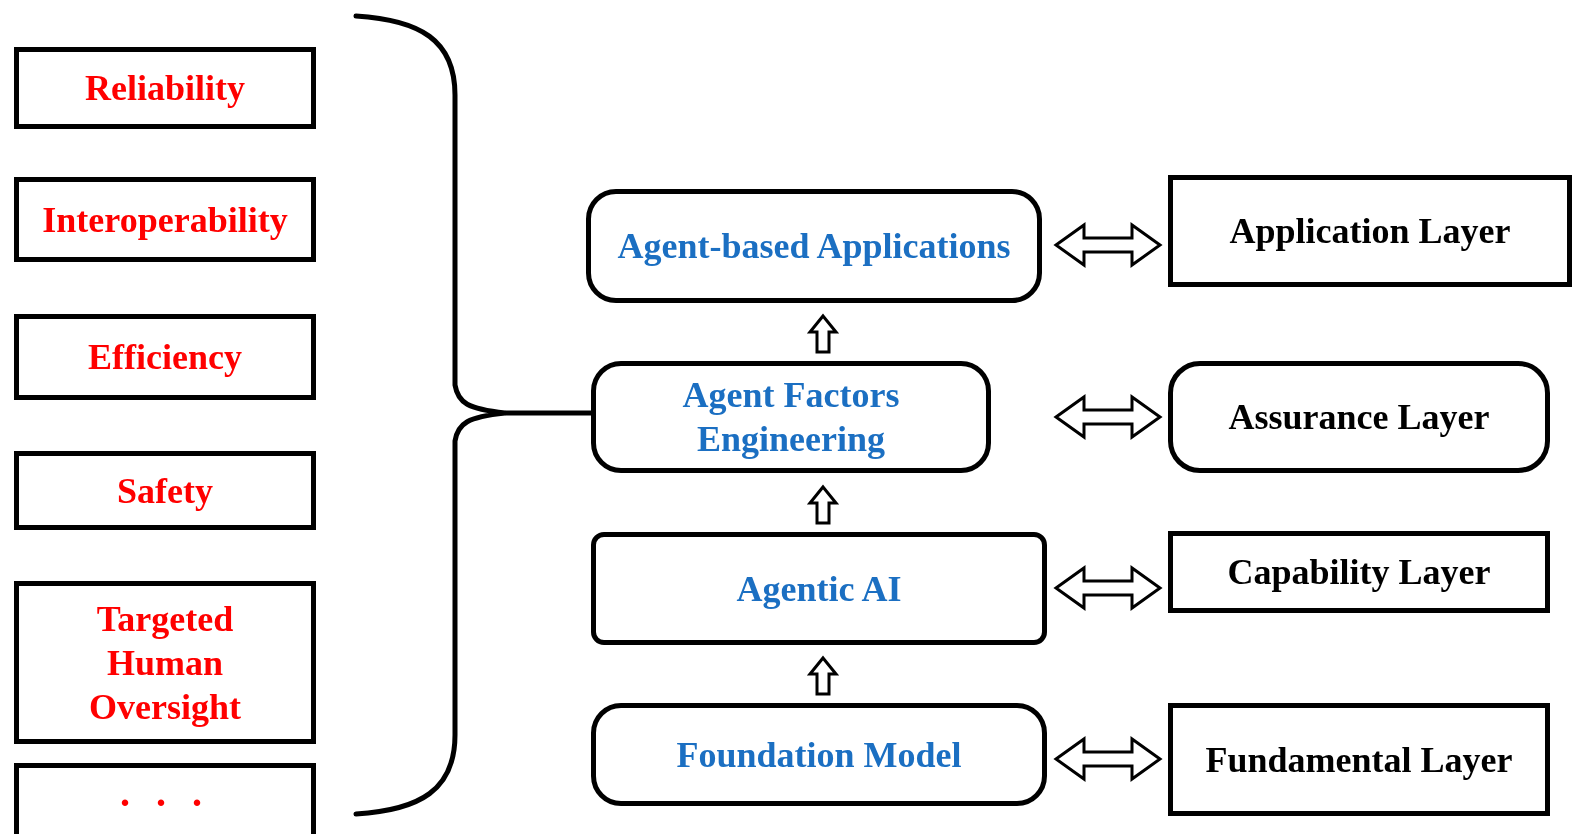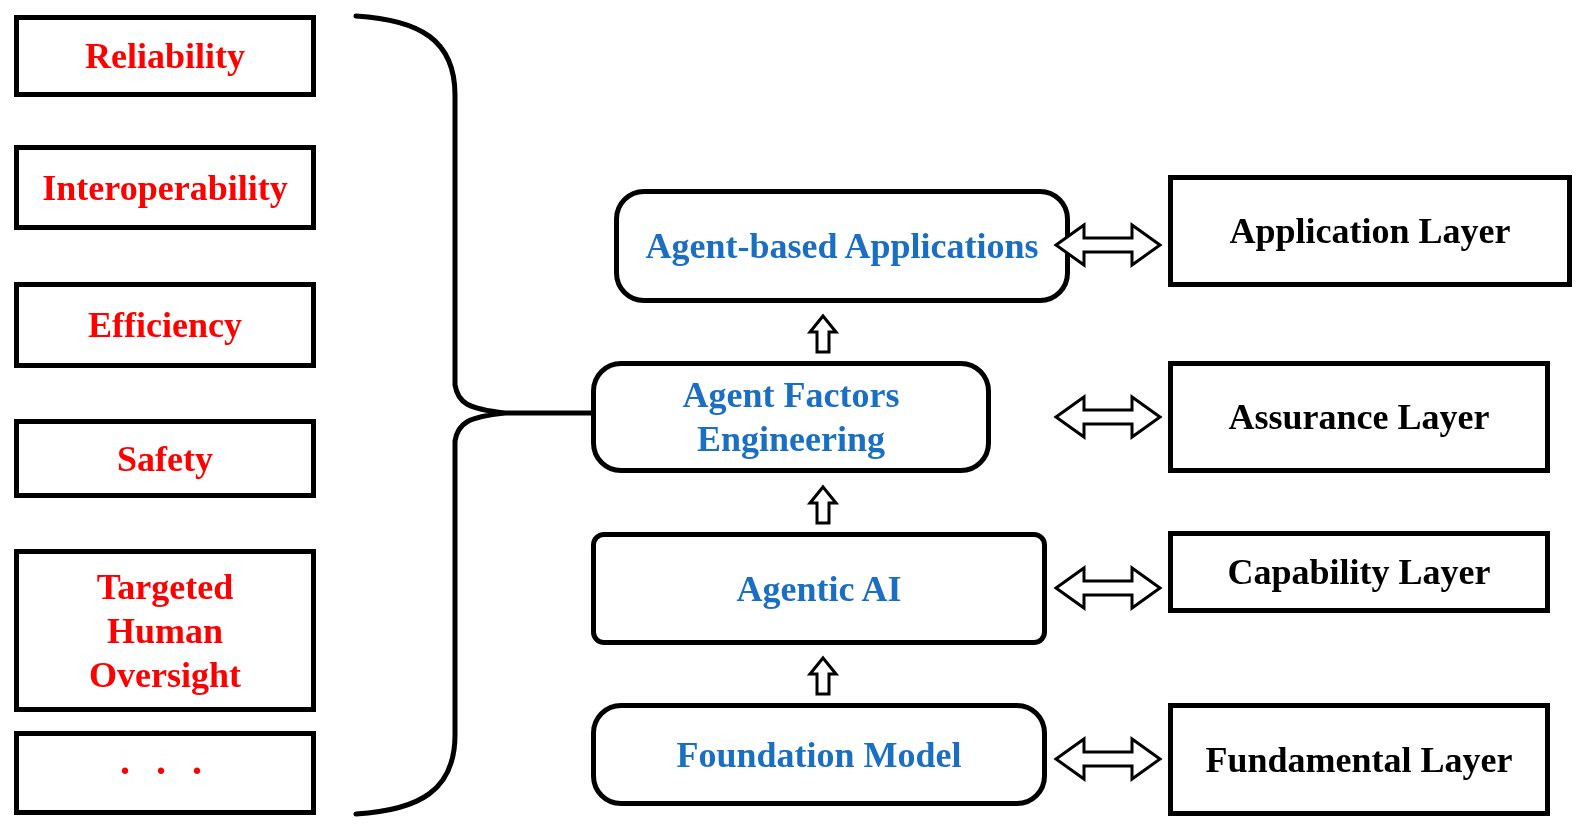--- a/index.html
+++ b/index.html
@@ -22,21 +22,21 @@
     background:#ffffff;
     border:5px solid var(--ink);
     display:flex;
     align-items:center;
     justify-content:center;
     text-align:center;
     font-weight:bold;
     font-size:36px;
     line-height:44px;
   }
-  .factor{ color:var(--red); }
+  .factor{ color:var(--red);margin-top:32px; }
   .node{ color:var(--blue); border-radius:30px; }
   .layer{ color:var(--ink); }
   .ellipsis-text{
     font-size:40px;
     letter-spacing:8px;
     transform:translateY(-12px);
     display:inline-block;
   }
   .multiline span{ display:block; }
   svg.overlay{
@@ -73,41 +73,41 @@
       <span>Targeted</span>
       <span>Human</span>
       <span>Oversight</span>
     </div>
   </div>
 
   <div class="box factor" style="left:14px; top:731px; width:302px; height:84px;">
     <span class="ellipsis-text">. . .</span>
   </div>
 
-  <div class="box node" style="left:614px; top:189px; width:456px; height:114px;">
+  <div class="box node" style="left:586px; top:189px; width:456px; height:114px;">
     <span>Agent-based Applications</span>
   </div>
 
   <div class="box node" style="left:591px; top:361px; width:400px; height:112px;">
     <span>Agent Factors Engineering</span>
   </div>
 
   <div class="box node" style="left:591px; top:532px; width:456px; height:113px;border-radius:13px;">
     <span>Agentic AI</span>
   </div>
 
   <div class="box node" style="left:591px; top:703px; width:456px; height:103px;">
     <span>Foundation Model</span>
   </div>
 
   <div class="box layer" style="left:1168px; top:175px; width:404px; height:112px;">
     <span>Application Layer</span>
   </div>
 
-  <div class="box layer" style="left:1168px; top:361px; width:382px; height:112px;">
+  <div class="box layer" style="left:1168px; top:361px; width:382px; height:112px;border-radius:32px;">
     <span>Assurance Layer</span>
   </div>
 
   <div class="box layer" style="left:1168px; top:531px; width:382px; height:82px;">
     <span>Capability Layer</span>
   </div>
 
   <div class="box layer" style="left:1168px; top:703px; width:382px; height:113px;">
     <span>Fundamental Layer</span>
   </div>

